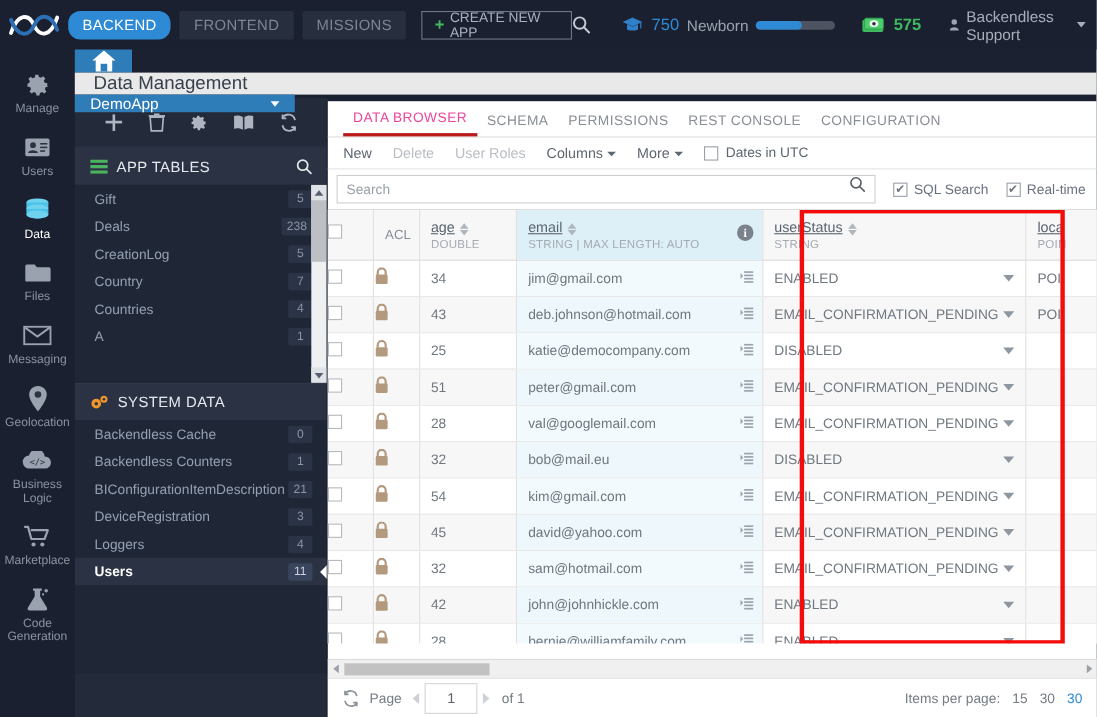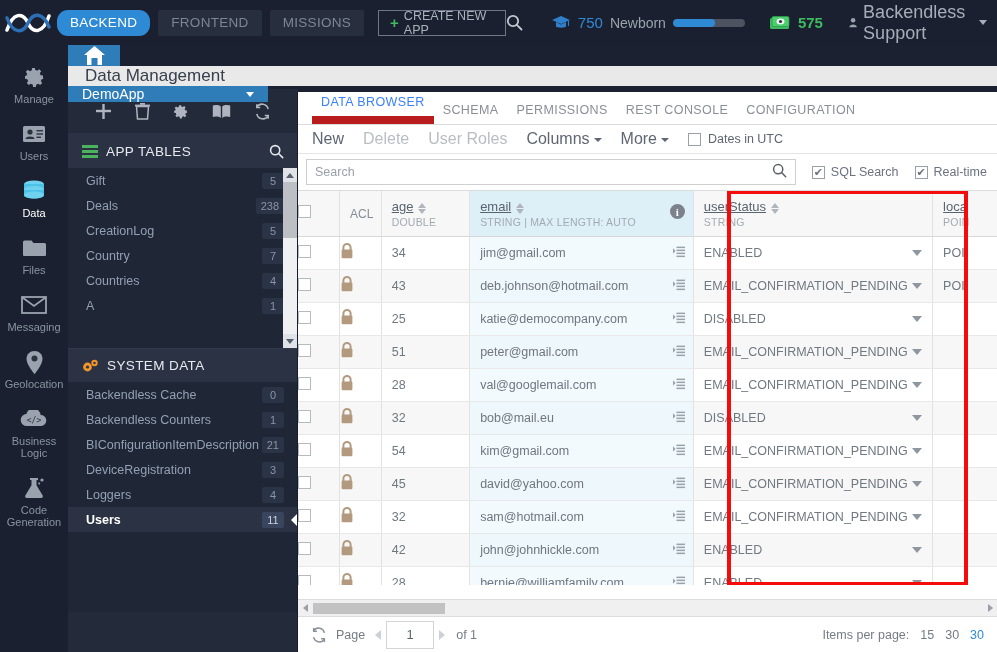--- a/index.html
+++ b/index.html
@@ -37,21 +37,21 @@
   }
   .tb-search { margin-right: 28px; cursor: pointer; display:flex; }
   .grad-group { display: flex; align-items: center; gap: 7px; margin-right: 24px; }
   .grad-num { color: #2f8ad6; font-size: 15px; }
   .grad-label { color: #9ba3af; font-size: 14px; }
   .progress-track { width: 72px; height: 8px; background: #4d5361; border-radius: 4px; overflow: hidden; }
   .progress-fill { height: 100%; background: #2f8ad6; border-radius: 4px; }
   .money-group { display: flex; align-items: center; gap: 7px; margin-right: 26px; }
   .money-num { color: #3fba5f; font-size: 15px; font-weight: bold; }
   .user-group { display: flex; align-items: center; gap: 6px; cursor: pointer; }
-  .user-name { color: #a7aeba; font-size: 18px; }
+  .user-name { color: #a7aeba; font-size: 14px; }
   .caret-d { width:0;height:0;border-left:4px solid transparent;border-right:4px solid transparent;border-top:5px solid #a7aeba; margin-left:3px;}
 
   
   .rail {
     position: absolute; top: 45px; left: 0; width: 68px; height: 607px;
     background: #1a2030; padding-top: 10px;
   }
   .rail-item {
     width: 68px; padding: 9px 0 7px; display: flex; flex-direction: column;
     align-items: center; gap: 3px; cursor: pointer;
@@ -135,41 +135,41 @@
     background: #fff;
   }
   .tabs {
     height: 33px; display: flex; align-items: flex-end; gap: 0;
     padding-left: 14px; border-bottom: 1px solid #dcdcdc;
   }
   .tab {
     font-size: 12.5px; color: #8a8f96; letter-spacing: .4px;
     padding: 0 9px 7px; cursor: pointer;
   }
-  .tab.active { color: #3b82f6; border-bottom: 8px solid #b91c1c; }
+  .tab.active { color: #ec4899; border-bottom: 3px solid #b91c1c; }
   .actionbar {
     height: 29px; display: flex; align-items: center; gap: 0;
     padding: 0 14px; border-bottom: 1px solid #e4e4e4;
   }
-  .act { font-size: 16px; color: #5e6671; margin-right: 19px; cursor: pointer; }
+  .act { font-size: 13px; color: #5e6671; margin-right: 19px; cursor: pointer; }
   .act.disabled { color: #b9bdc3; }
   .act .cd { display:inline-block; width:0;height:0;margin-left:4px;vertical-align:2px;
     border-left:4px solid transparent;border-right:4px solid transparent;border-top:4px solid #5e6671;}
   .utc-wrap { display: flex; align-items: center; gap: 7px; cursor: pointer; }
   .cbx { width: 13px; height: 13px; border: 1px solid #9aa0a8; background: #fff;
          display:flex; align-items:center; justify-content:center; }
   .cbx.checked::after { content: "\2714"; font-size: 11px; color: #6b7280; line-height: 1; }
   .utc-label { font-size: 12.5px; color: #5e6671; }
   .searchbar {
     height: 37px; display: flex; align-items: center; padding: 0 10px 0 8px;
     border-bottom: 1px solid #dcdcdc; gap: 0;
   }
   .search-field {
     flex: 1; height: 26px; border: 1px solid #cfcfcf; display: flex;
-    align-items: center; padding: 0 8px; background: #fff;
+    padding: 0 8px; background: #fff;
   }
   .search-field input {
     flex: 1; border: none; outline: none; font-size: 12.5px; color: #555;
     font-family: "Liberation Sans", sans-serif; background: transparent;
   }
   .search-field input::placeholder { color: #9aa0a8; }
   .sql-wrap, .rt-wrap { display: flex; align-items: center; gap: 6px; margin-left: 16px; cursor: pointer; }
   .sql-label { font-size: 12.5px; color: #6b7280; }
 
   
@@ -376,20 +376,30 @@
       <span class="rail-label">Geolocation</span>
     </div>
     <div class="rail-item">
       <span class="rail-icon">
         <svg width="28" height="18" viewBox="0 0 28 18">
             <path fill="#9aa2af" d="M7 16a6 6 0 01-.6-12A7.2 7.2 0 0120.6 5 5.5 5.5 0 0121 16z"></path>
             <text x="14" y="12.5" font-size="8" fill="#2b3240" text-anchor="middle" font-family="monospace">&lt;/&gt;</text>
           </svg>
       </span>
       <span class="rail-label">Business Logic</span>
+    </div>
+    <div class="rail-item">
+      <span class="rail-icon">
+        <svg width="26" height="22" viewBox="0 0 26 22">
+            <path d="M1 2h3.5l3 11h12l3-8H7" fill="none" stroke="#9aa2af" stroke-width="2" stroke-linejoin="round"></path>
+            <circle cx="9.5" cy="18" r="1.9" fill="#9aa2af"></circle>
+            <circle cx="17.5" cy="18" r="1.9" fill="#9aa2af"></circle>
+          </svg>
+      </span>
+      <span class="rail-label">Marketplace</span>
     </div>
     <div class="rail-item">
       <span class="rail-icon">
         <svg width="26" height="22" viewBox="0 0 26 22">
             <path fill="#9aa2af" d="M9 1h8v2h-1.5v5.2l6.2 10.2A2 2 0 0120 21H6a2 2 0 01-1.7-2.6L10.5 8.2V3H9z"></path>
             <circle cx="21" cy="3" r="1.6" fill="#9aa2af"></circle>
             <circle cx="18.2" cy="6.4" r="1" fill="#9aa2af"></circle>
           </svg>
       </span>
       <span class="rail-label">Code Generation</span>

